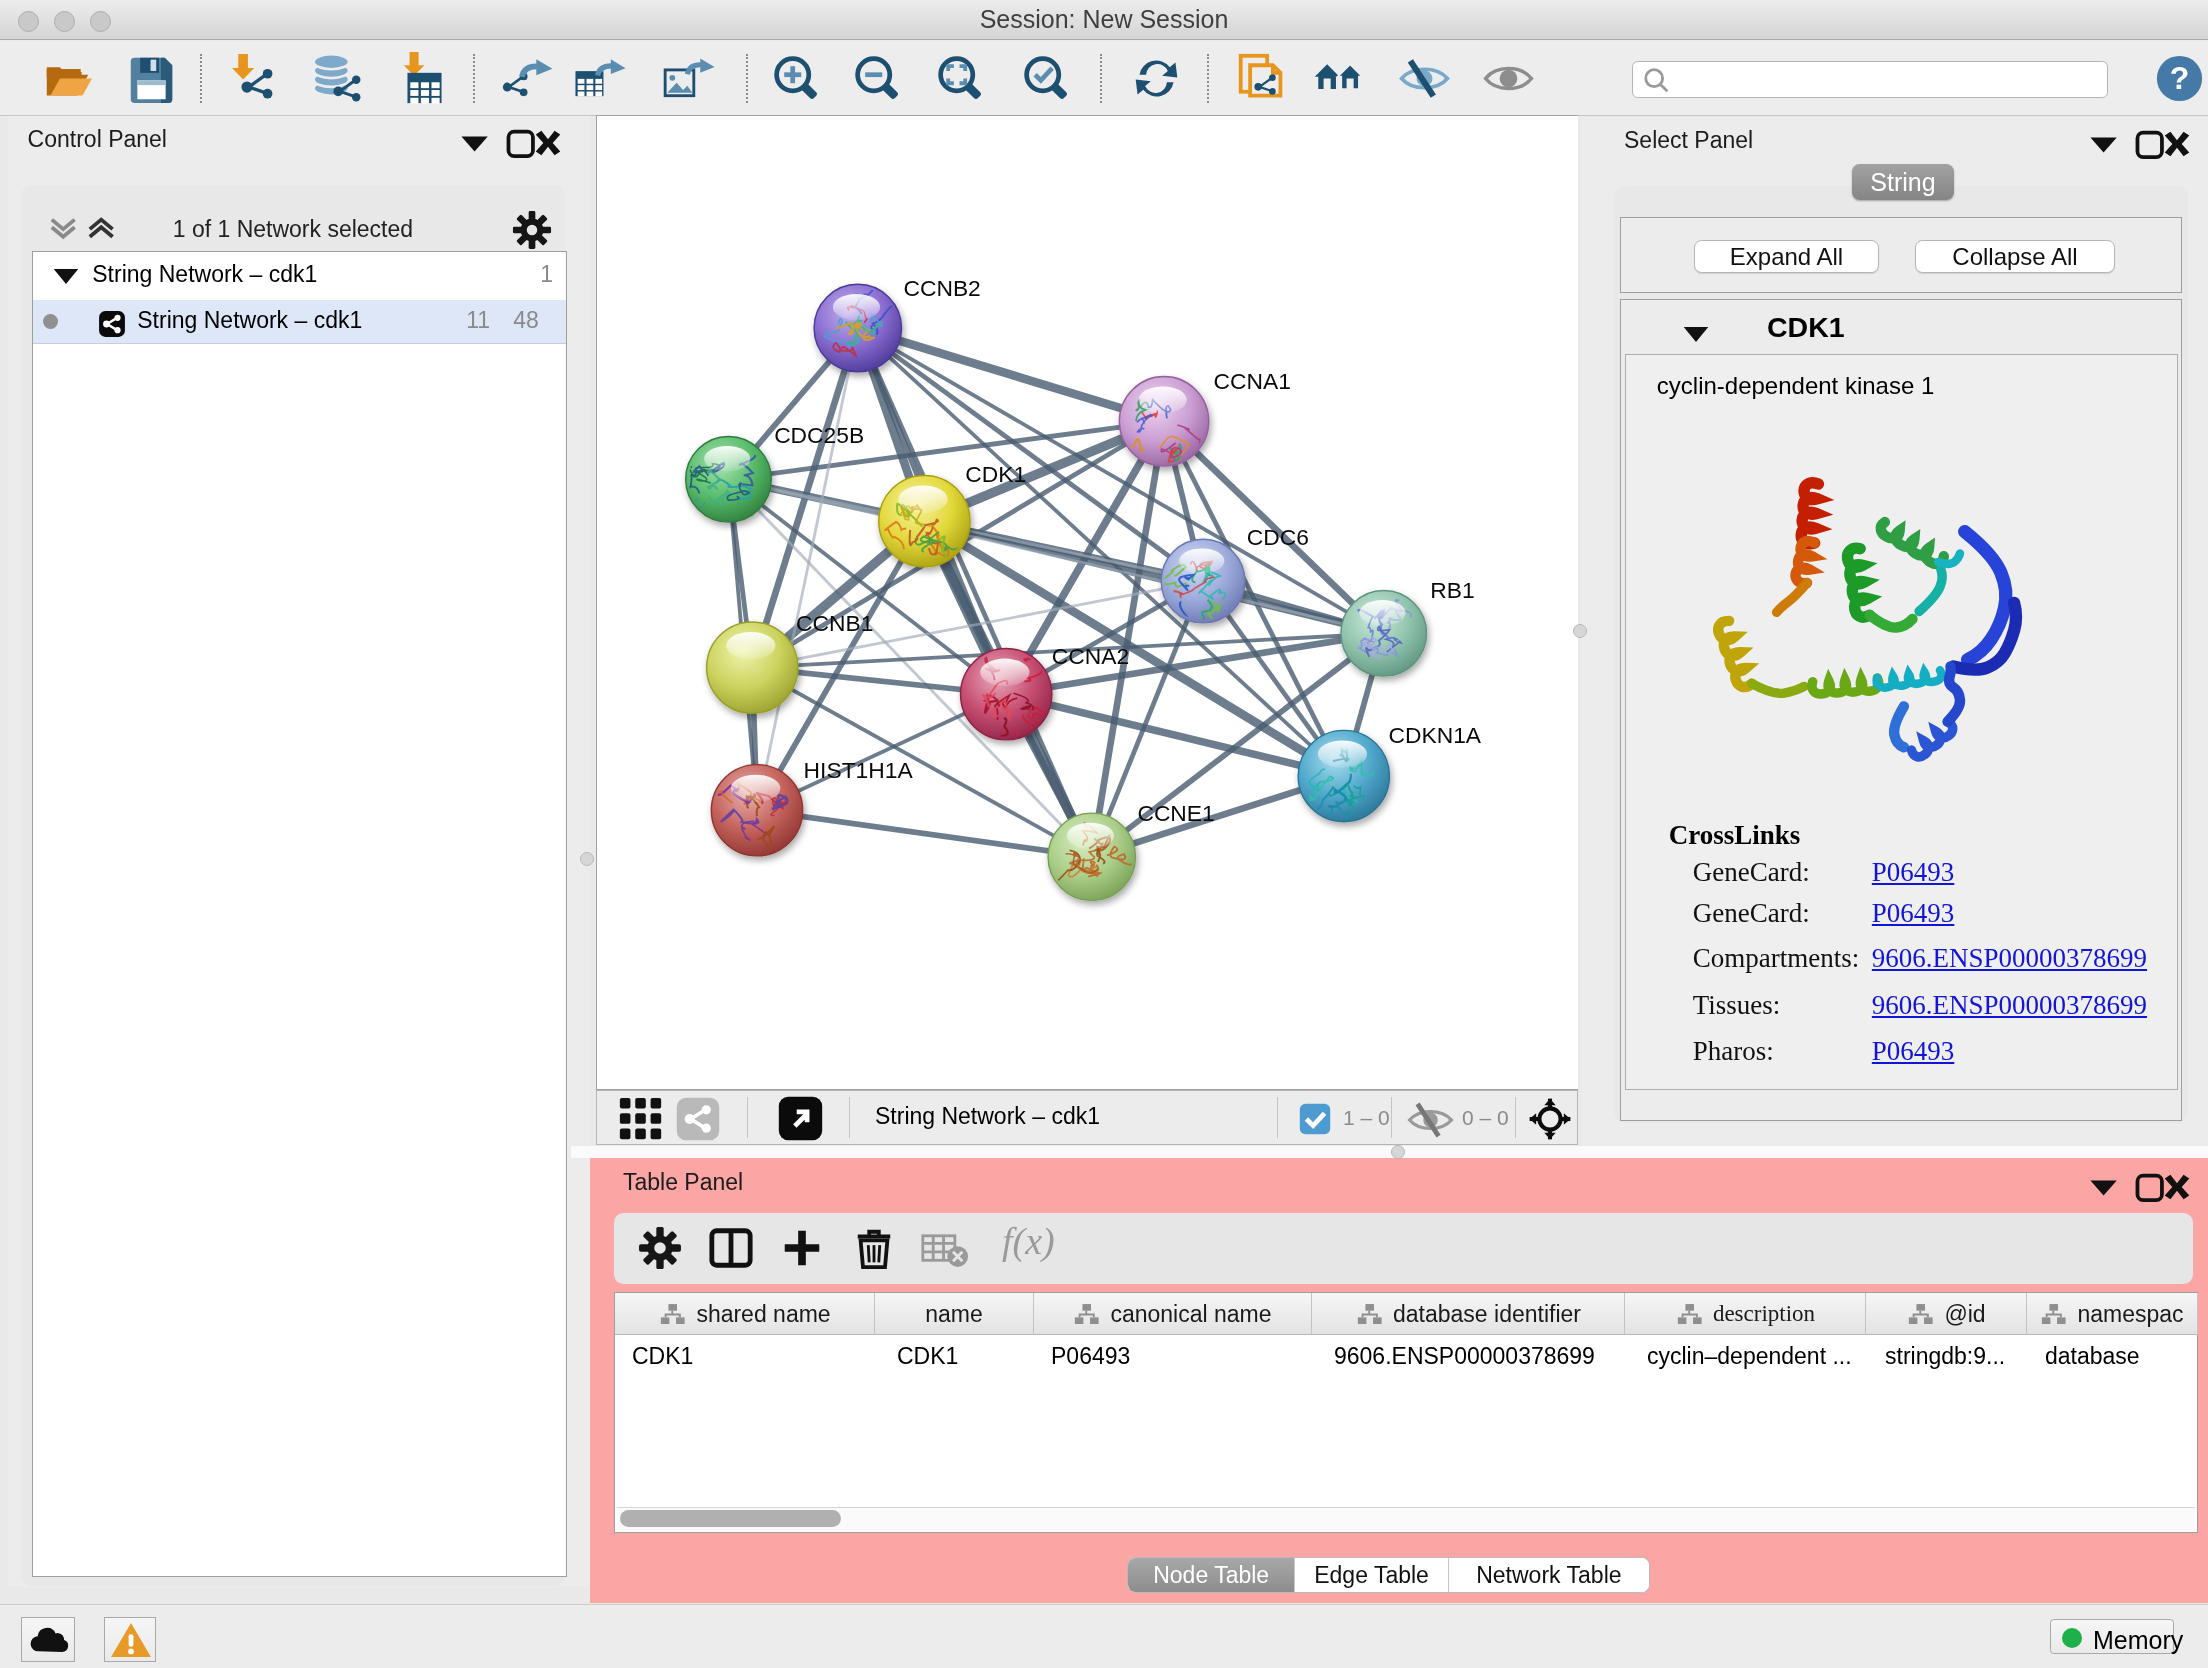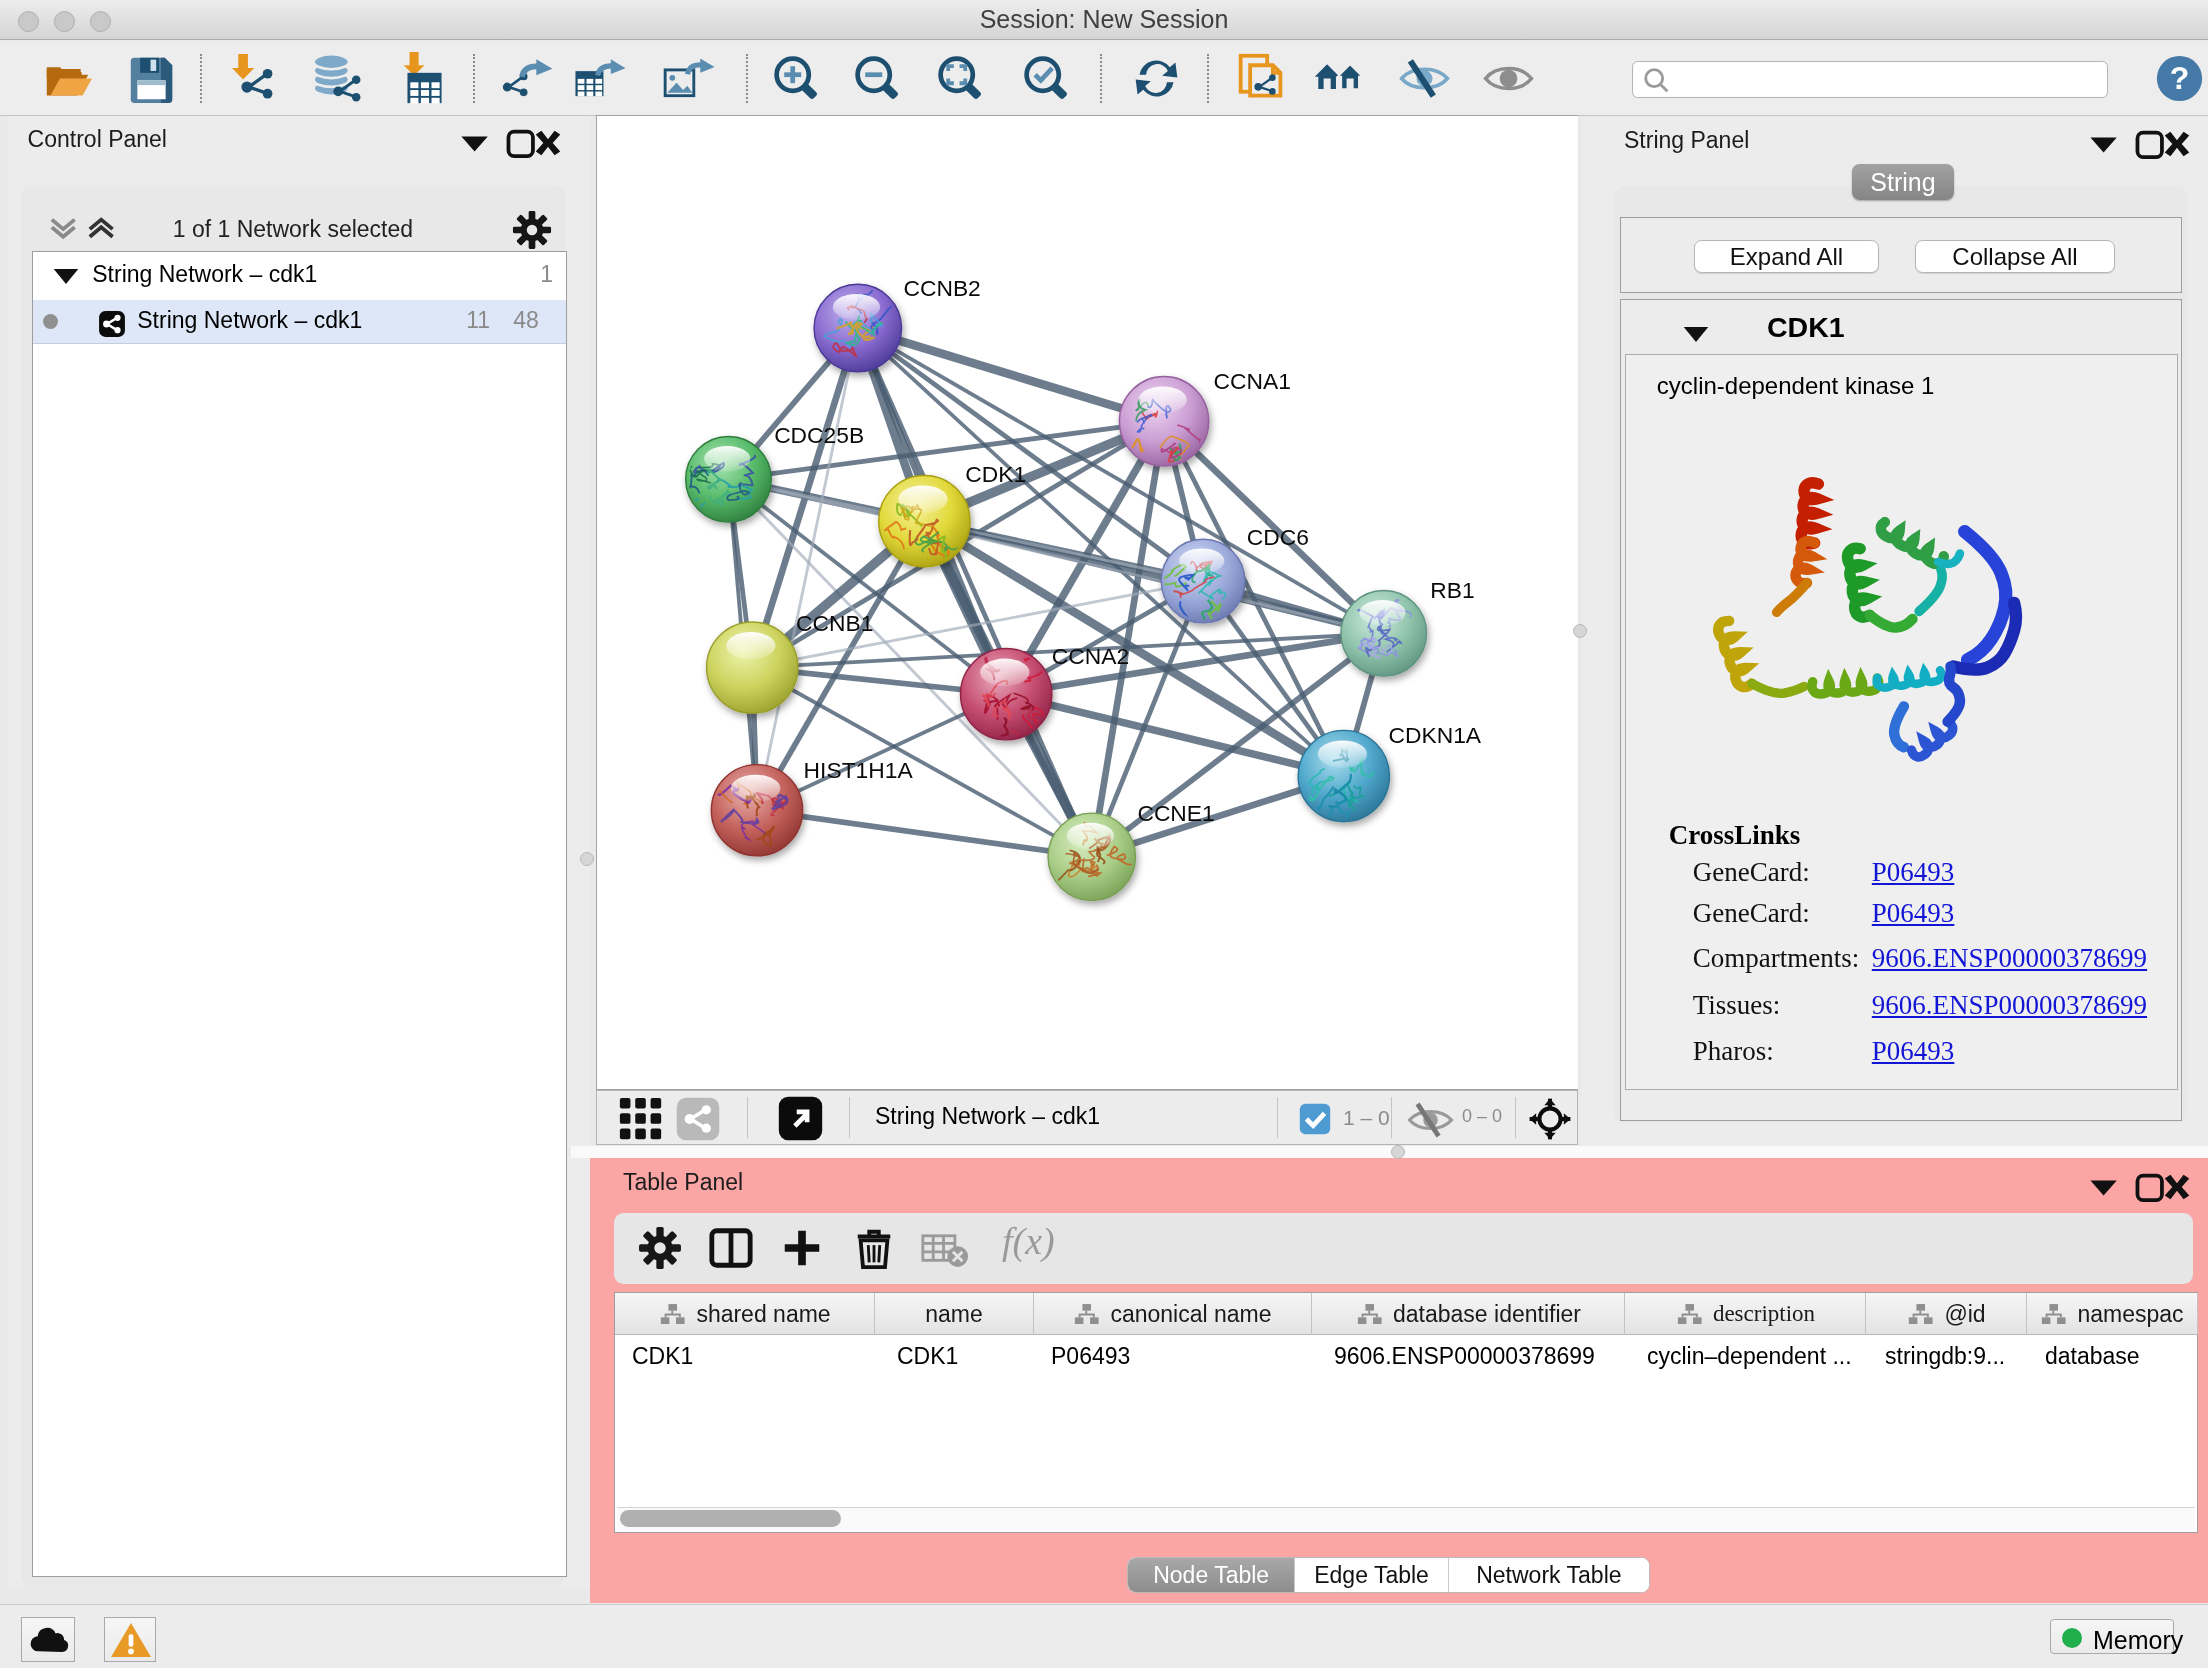--- a/index.html
+++ b/index.html
@@ -669,35 +669,35 @@
         <rect x="4" y="4" width="32" height="32" rx="6" fill="#4d9bd1"></rect>
         <path d="M11 20 l7 7 l12 -13" fill="none" stroke="#fff" stroke-width="5"></path>
       </svg></div>
     <span style="position:absolute;left:746px;top:15px;font-size:21px;color:#8b8b8b;">1 – 0</span>
     <div class="vsep" style="left:794px;"></div>
     <div style="position:absolute;left:808px;top:7.6px;"><svg width="51" height="42" viewBox="0 0 60 52">
         <path d="M4 26 C16 12 44 12 56 26 C44 40 16 40 4 26 Z" fill="none" stroke="#9a9a9a" stroke-width="4"></path>
         <circle cx="30" cy="26" r="9" fill="#9a9a9a"></circle>
         <path d="M14 6 L40 46" stroke="#777" stroke-width="6"></path>
       </svg></div>
-    <span style="position:absolute;left:865px;top:15px;font-size:18px;color:#8b8b8b;">0 – 0</span>
+    <span style="position:absolute;left:865px;top:15px;font-size:21px;color:#8b8b8b;">0 – 0</span>
     <div class="vsep" style="left:918px;"></div>
     <div style="position:absolute;left:931px;top:5.7px;"><svg width="44" height="44" viewBox="0 0 54 54">
         <g fill="none" stroke="#0c0c0c" stroke-width="5">
           <circle cx="27" cy="27" r="13"></circle>
           <line x1="27" y1="2" x2="27" y2="16"></line>
           <line x1="27" y1="38" x2="27" y2="52"></line>
           <line x1="2" y1="27" x2="16" y2="27"></line>
           <line x1="38" y1="27" x2="52" y2="27"></line>
         </g>
         <path d="M27 2 l-7 8 h14 Z M27 52 l-7 -8 h14 Z M2 27 l8 -7 v14 Z M52 27 l-8 -7 v14 Z" fill="#0c0c0c"></path>
       </svg></div>
   </div>
 <div class="abs results">
-    <div class="panel-title abs" style="left:43px;top:9.5px;">String Panel</div>
+    <div class="panel-title abs" style="left:43px;top:9.5px;">Select Panel</div>
     <div class="winctl" style="position:absolute;left:507px;top:11.4px;">
       <svg width="114" height="32" viewBox="0 0 120 34">
         <path d="M2 10 L30 10 L16 26 Z" fill="#111"></path>
         <rect x="52" y="5" width="26" height="26" rx="6" fill="none" stroke="#111" stroke-width="4"></rect>
         <path d="M81 8 l6 -4 l7 9 l7 -9 l6 4 l-8 9 l8 9 l-6 4 l-7 -9 l-7 9 l-6 -4 l8 -9 Z" fill="#111"></path>
       </svg>
     </div>
     <div class="groupbox" style="left:33px;top:69px;width:574px;height:937px;"></div>
     <div class="rtab">String</div>
     <div class="subpanel" style="left:39px;top:100px;width:562px;height:76px;">

